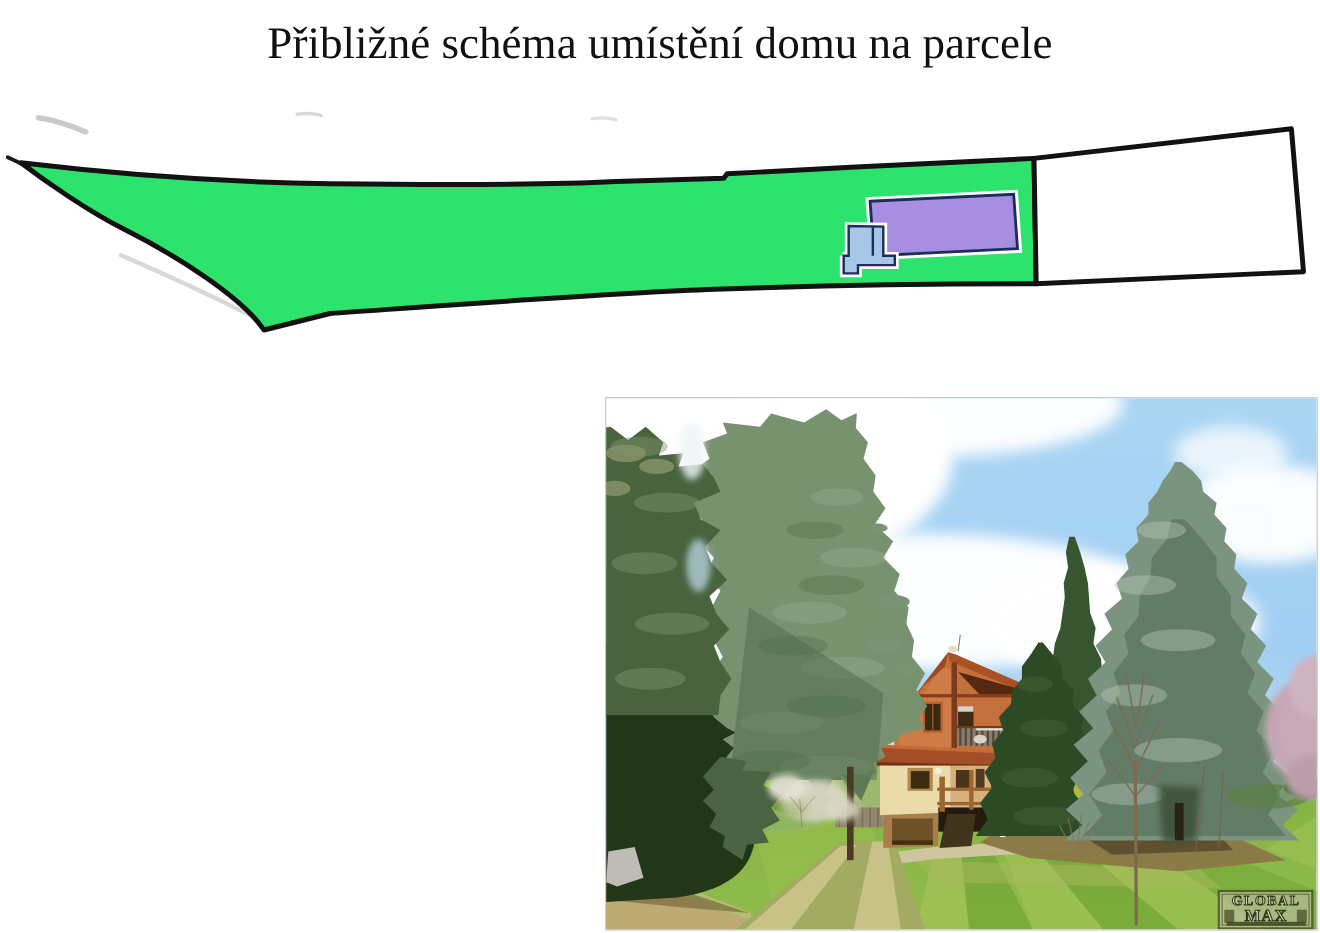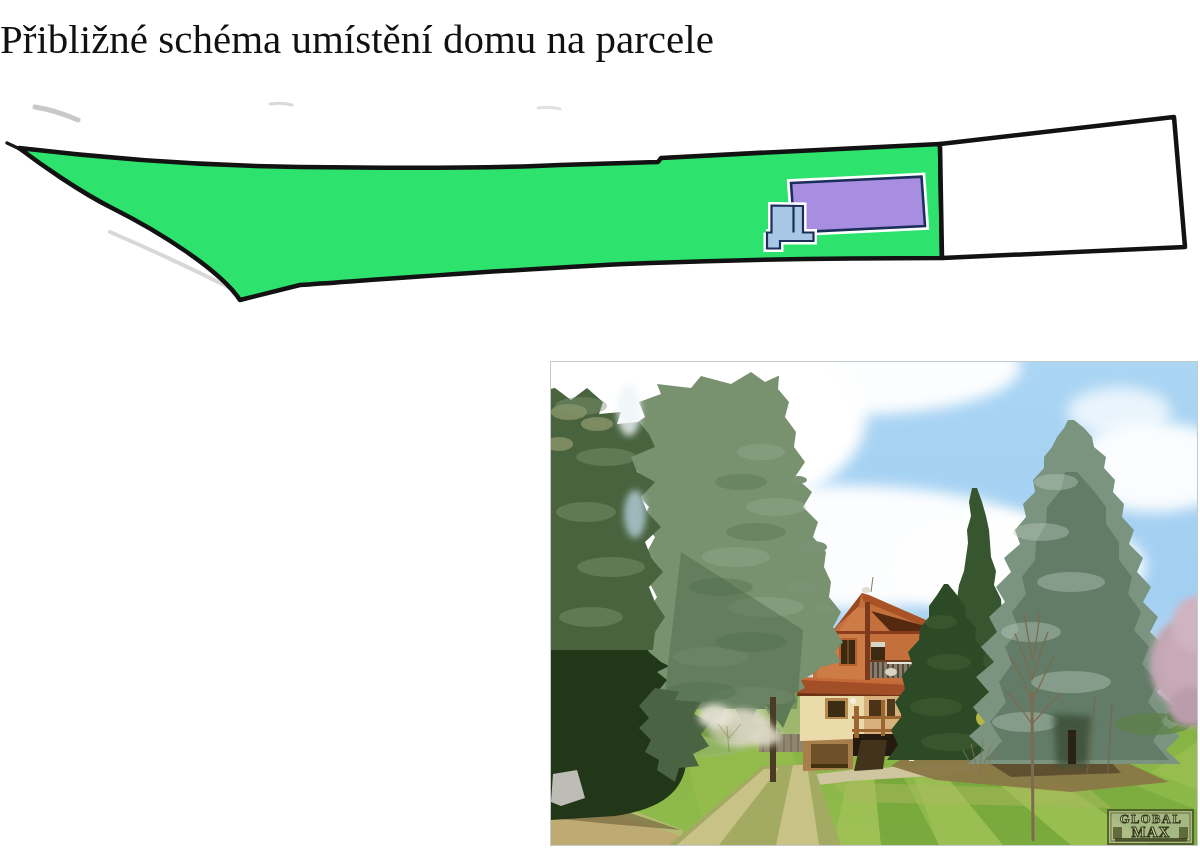--- a/index.html
+++ b/index.html
@@ -1,18 +1,18 @@
 <!DOCTYPE html>
 <html><head>
 <meta charset="utf-8">
 <style>
   html,body{margin:0;padding:0;background:#ffffff;}
   body{width:1200px;height:848px;position:relative;overflow:hidden;
        font-family:"Liberation Serif", serif;}
-  .title{position:absolute;left:0;top:15px;width:1200px;
+  .title{position:absolute;left:0;top:15px;width:1200px;text-align:center;
          font-size:41px;color:#111;letter-spacing:0px;}
   svg{position:absolute;display:block;}
 </style>
 </head>
 <body>
 
 <div class="title">Přibližné schéma umístění domu na parcele</div>
 
 <svg style="left:0;top:0" width="1200" height="340" viewBox="0 0 1200 340">
 

